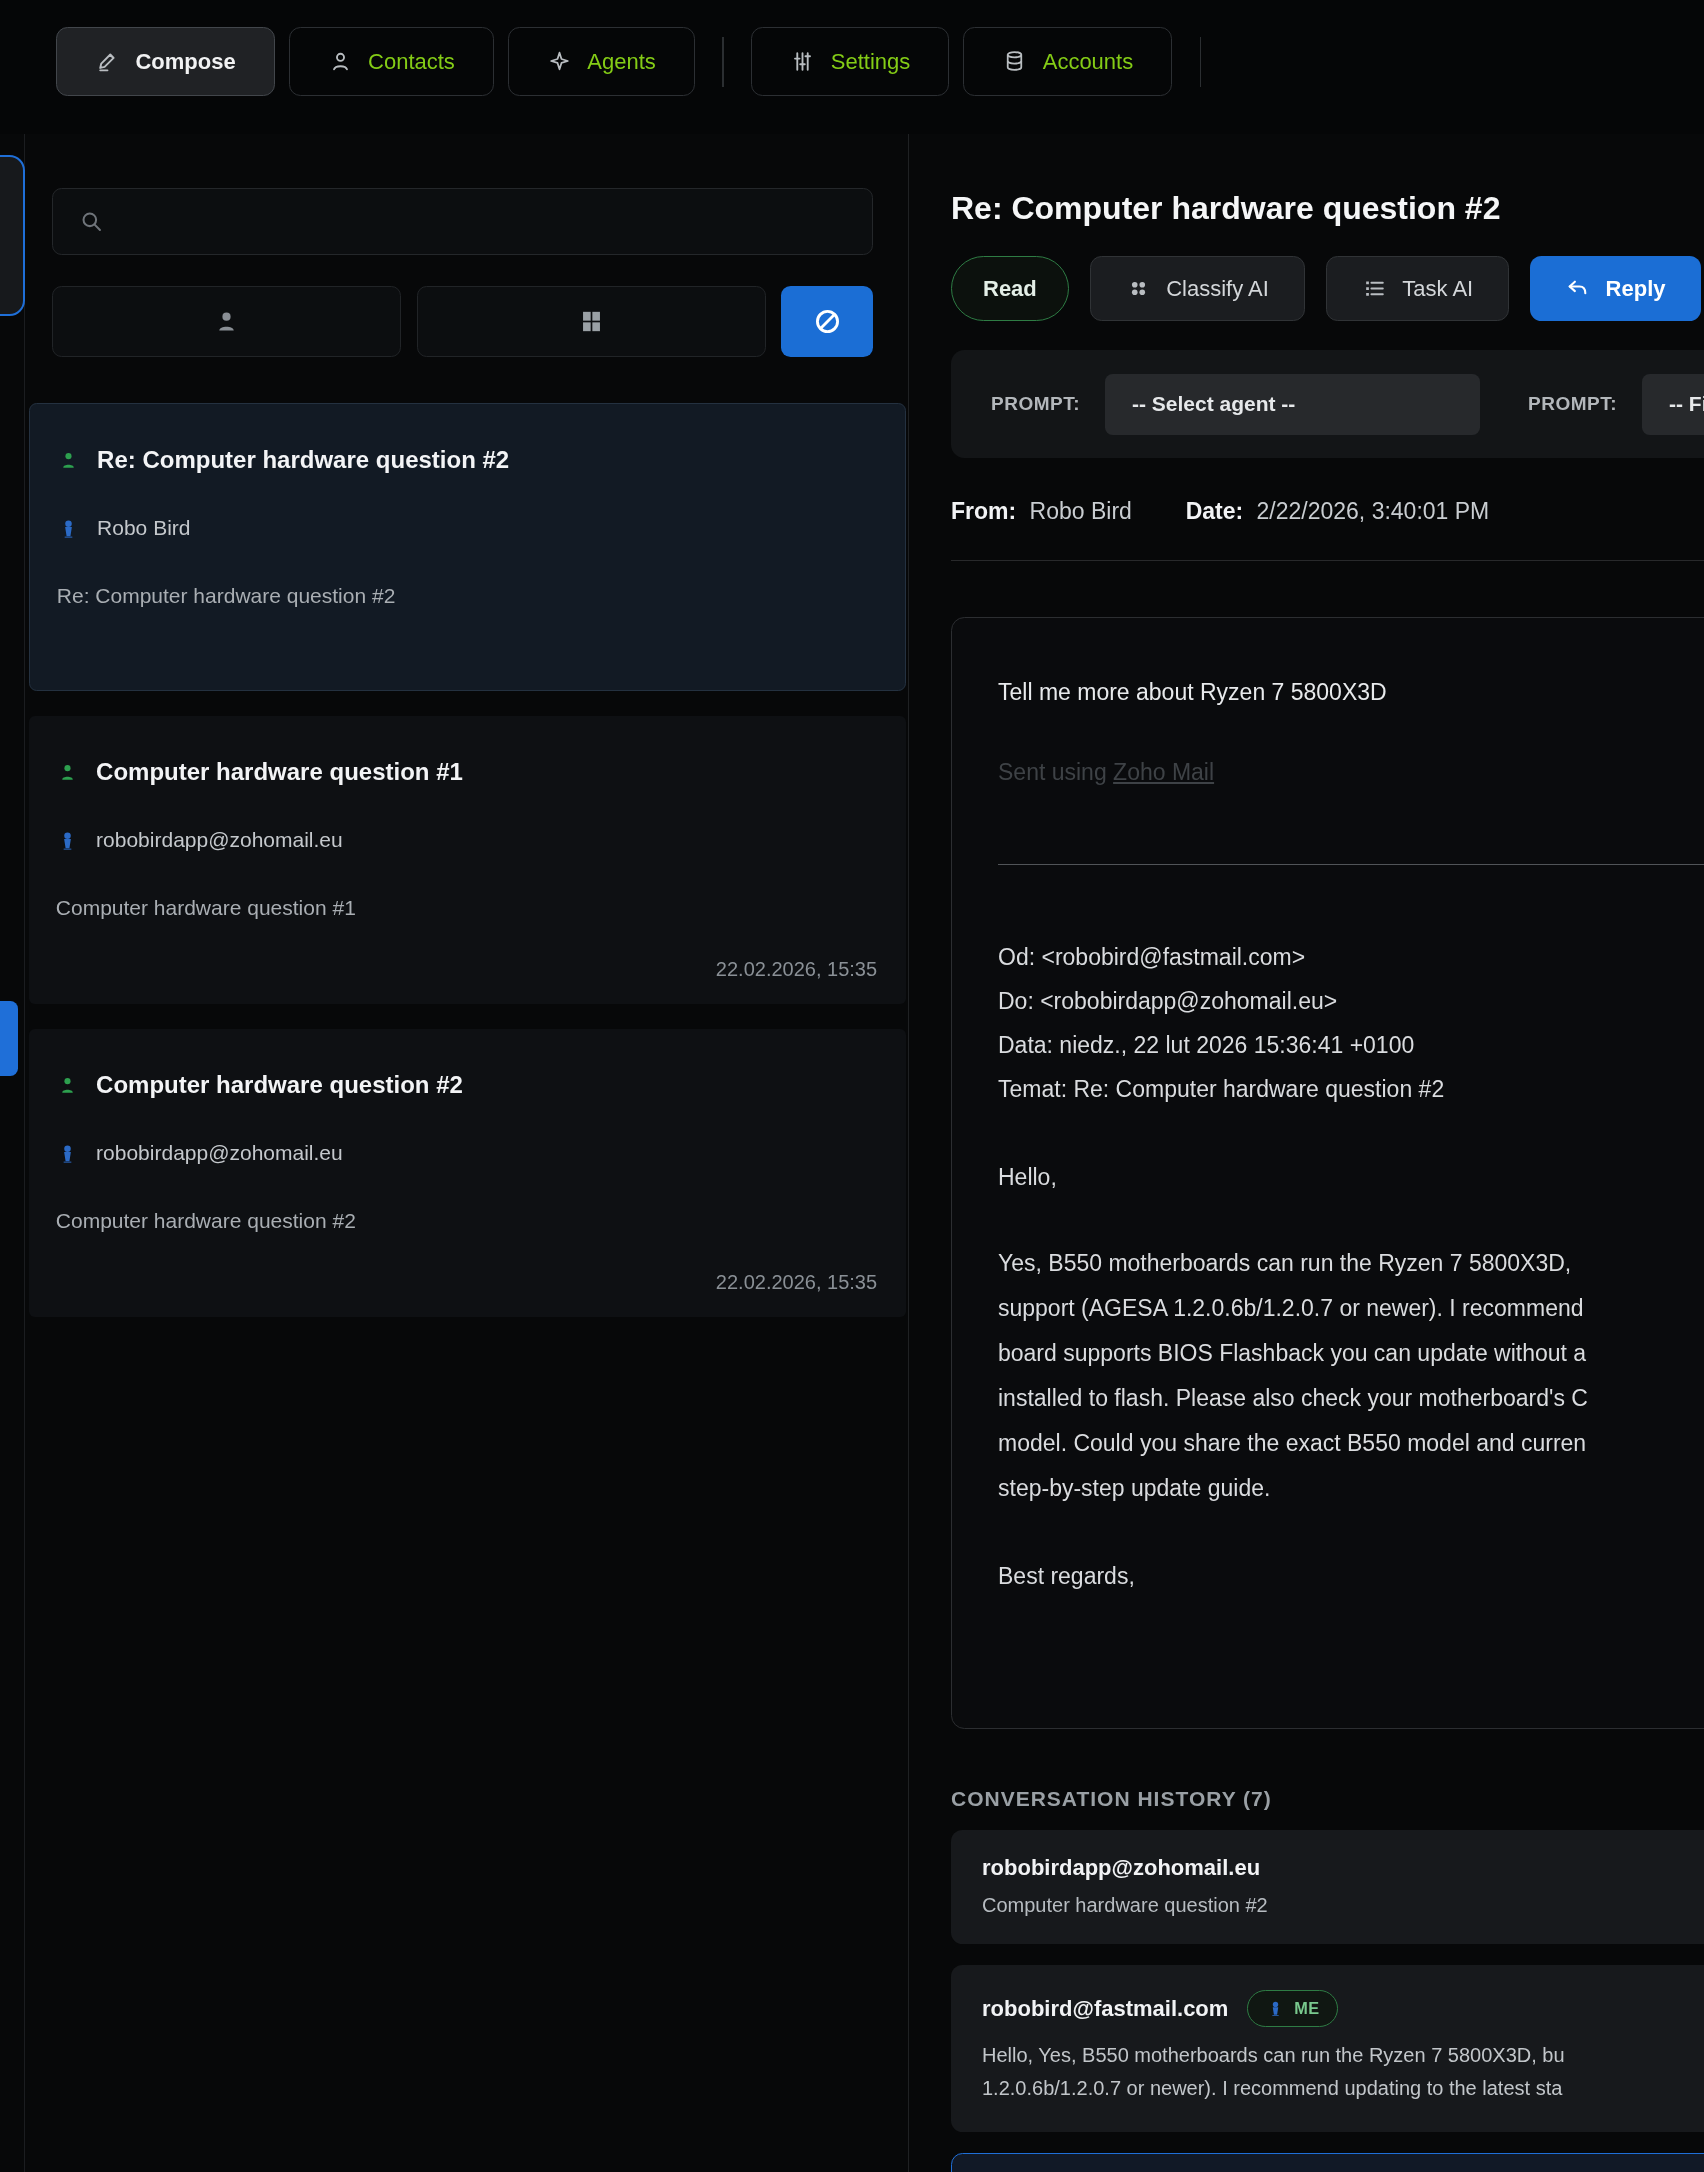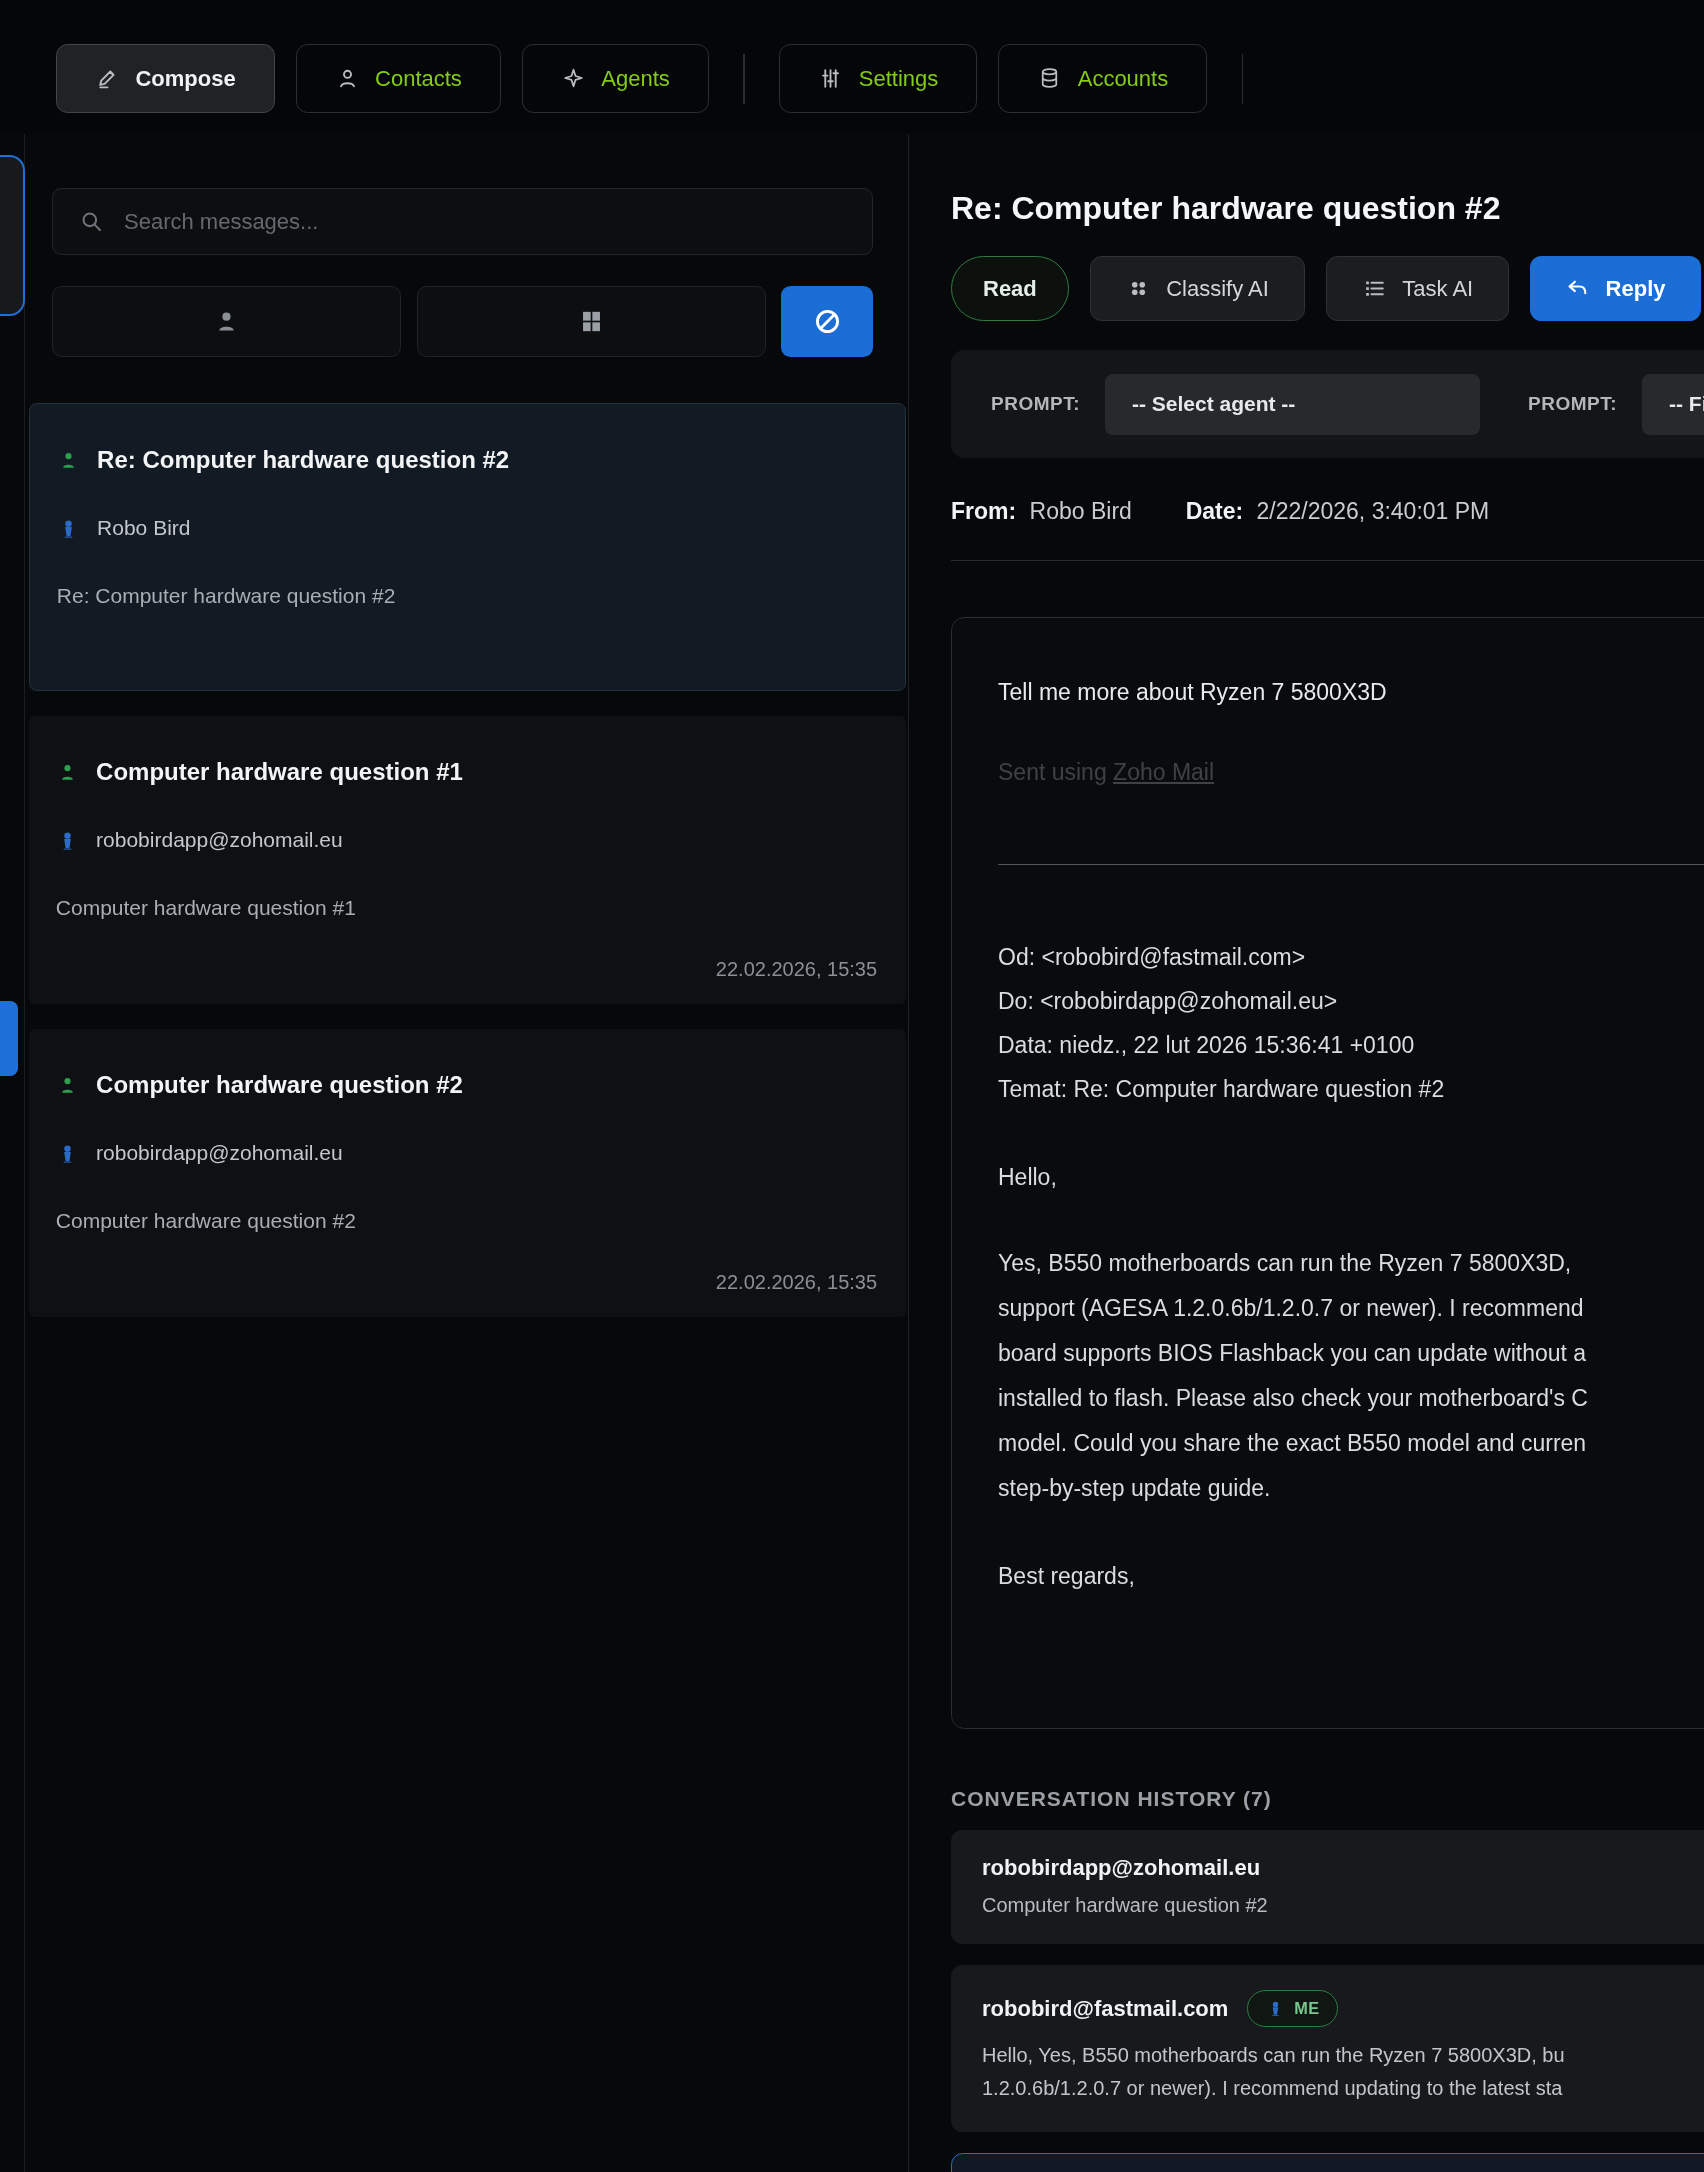--- a/index.html
+++ b/index.html
@@ -2,21 +2,21 @@
 <html><head>
 <meta charset="utf-8">
 <style>
   * { margin:0; padding:0; box-sizing:border-box; }
   html,body { width:1704px; height:2172px; overflow:hidden; background:#070809;
     font-family:"Liberation Sans", sans-serif; color:#d6d9dc; }
 
   .icon svg { display:block; }
 
   
-  .toolbar { height:134px; display:flex; align-items:flex-start; padding:44px 0 0 56px; gap:21px; background:#050607; }
+  .toolbar { height:134px; display:flex; align-items:flex-start; padding:27px 0 0 56px; gap:14px; background:#050607; }
   .tbtn { height:69px; display:flex; align-items:center; gap:15.4px; padding:0 38px;
     border:1px solid #2c2f33; border-radius:11.5px; background:transparent;
     color:#84cc16; font-size:22px; white-space:nowrap; cursor:pointer; }
   .tbtn .icon { color:#b9bdc1; }
   .tbtn.active { background:#202225; border-color:#42464b; color:#f1f2f3; font-weight:bold; }
   .tbtn.bright { border-color:#45494e; color:#eceeef; }
   .tbtn.bright .icon { color:#ffffff; }
   .tsep { width:1.9px; height:50px; background:#2b2e31; margin:9.6px 13.4px 0; }
 
   
@@ -176,21 +176,20 @@
   </div>
 
   <div class="list-col">
     <div class="search-box">
       <span class="icon">
         <svg width="27" height="27" viewBox="0 0 24 24" fill="none" stroke="currentColor" stroke-width="1.8" stroke-linecap="round">
             <circle cx="10.5" cy="10.5" r="5.6"></circle>
             <path d="M14.8 14.8L19.5 19.5"></path>
           </svg>
       </span>
-      <input placeholder="Search messages..." style="">
     </div>
 
     <div class="filter-row">
       <button class="fbtn">
         <span class="icon">
           <svg width="29" height="29" viewBox="0 0 24 24" fill="currentColor">
               <circle cx="12" cy="8" r="3.4"></circle>
               <path d="M6 19.5c0-4.2 12-4.2 12 0z"></path>
             </svg>
         </span>

